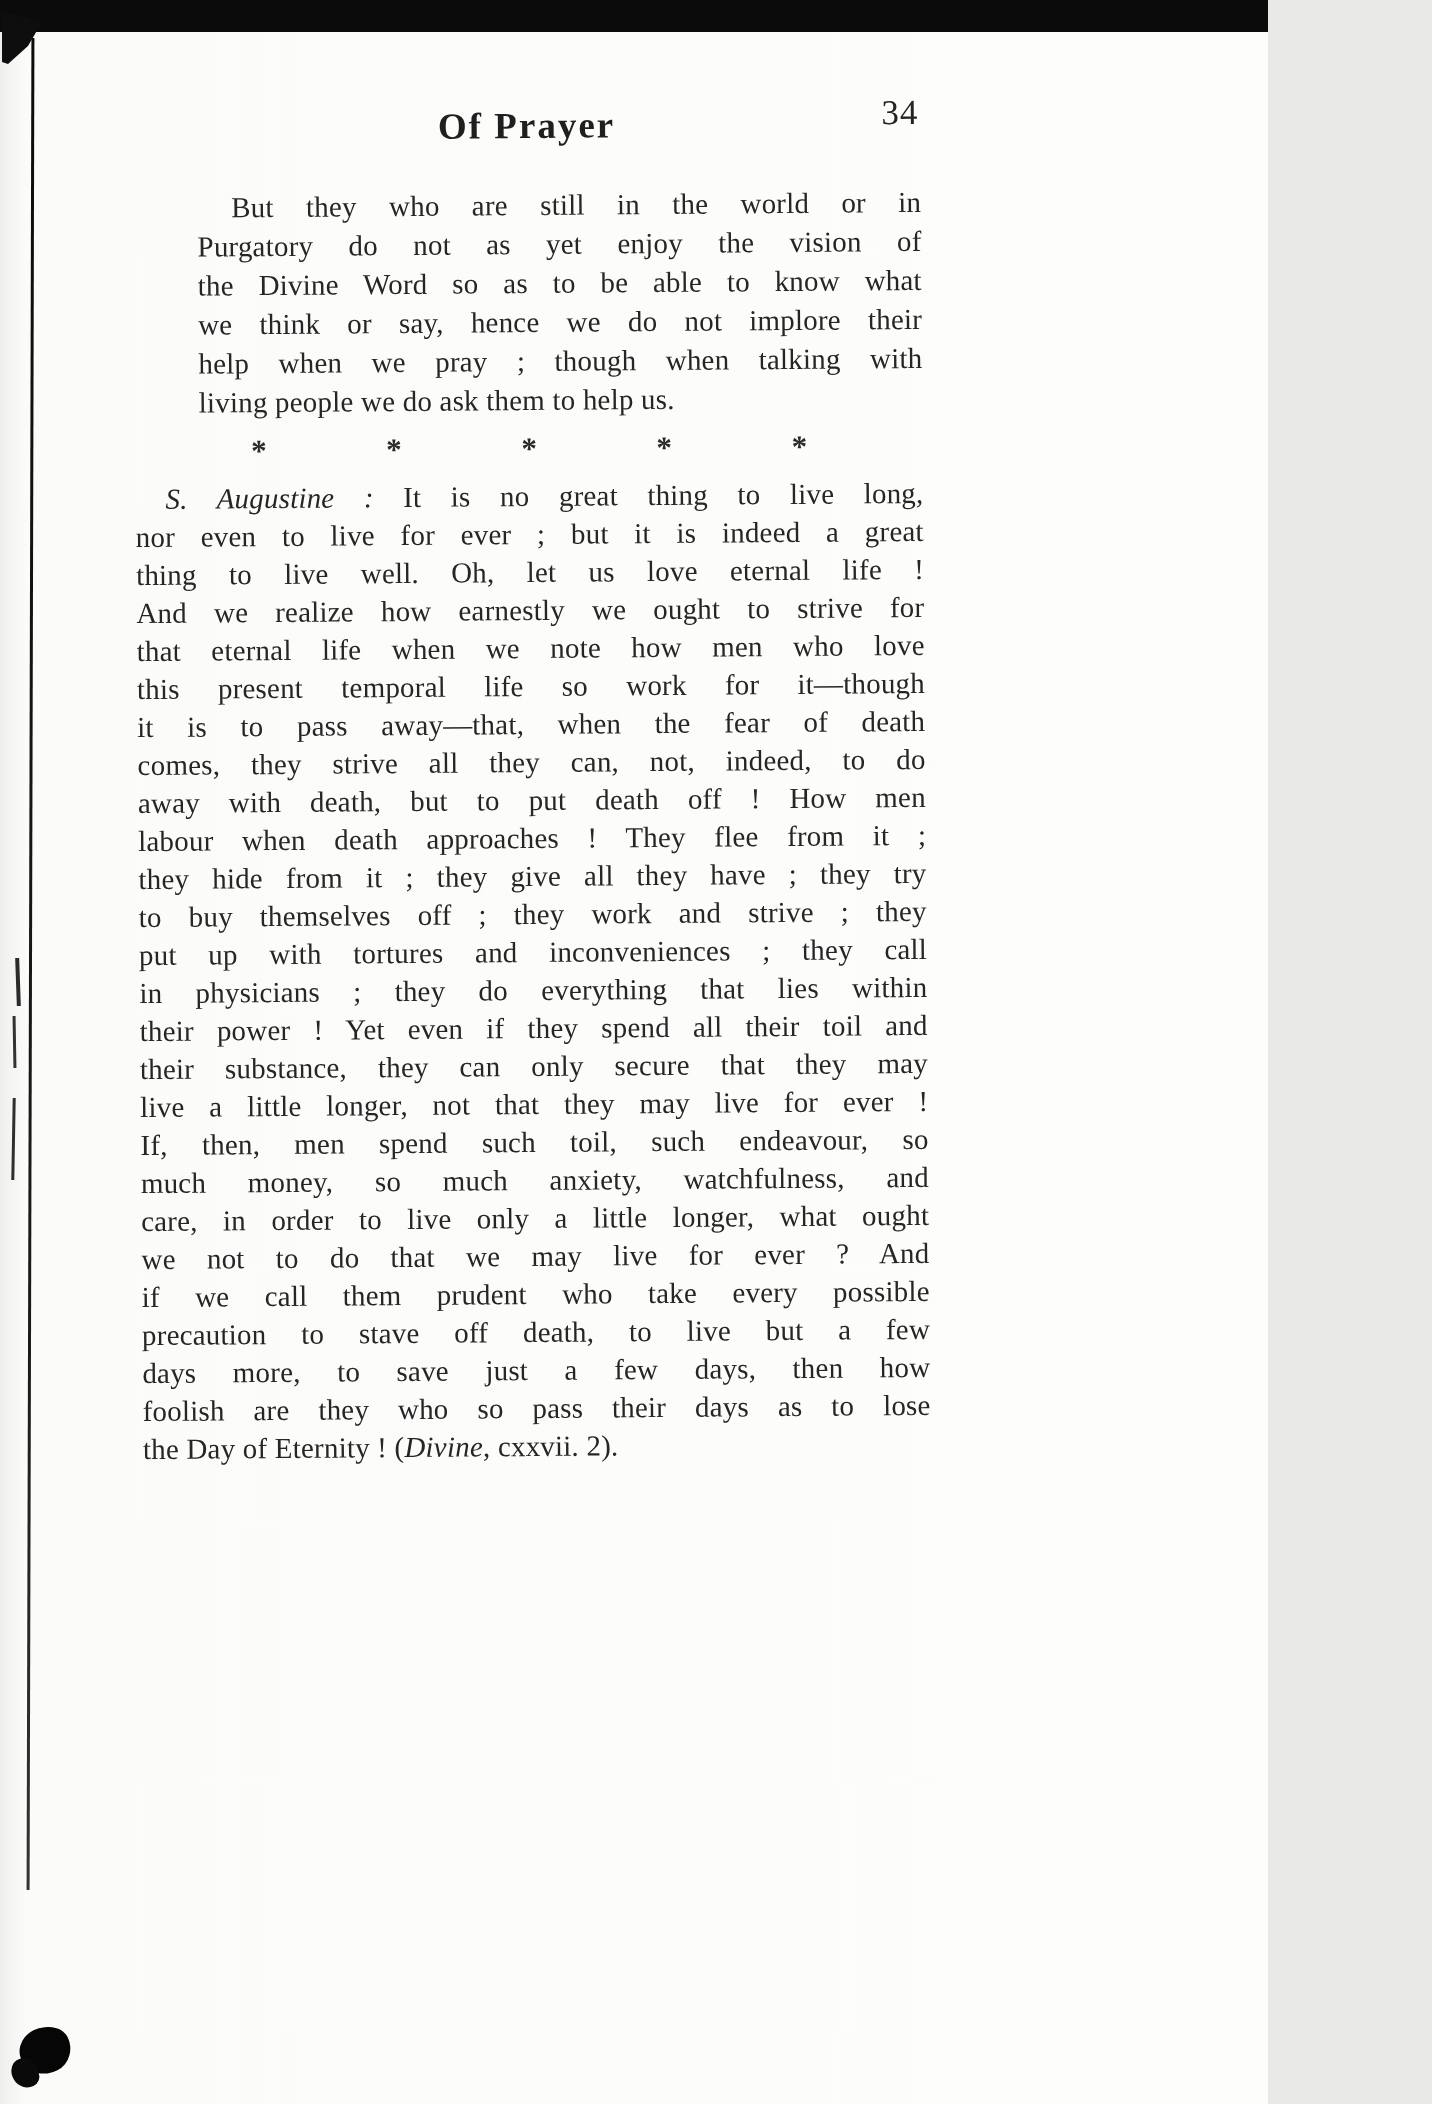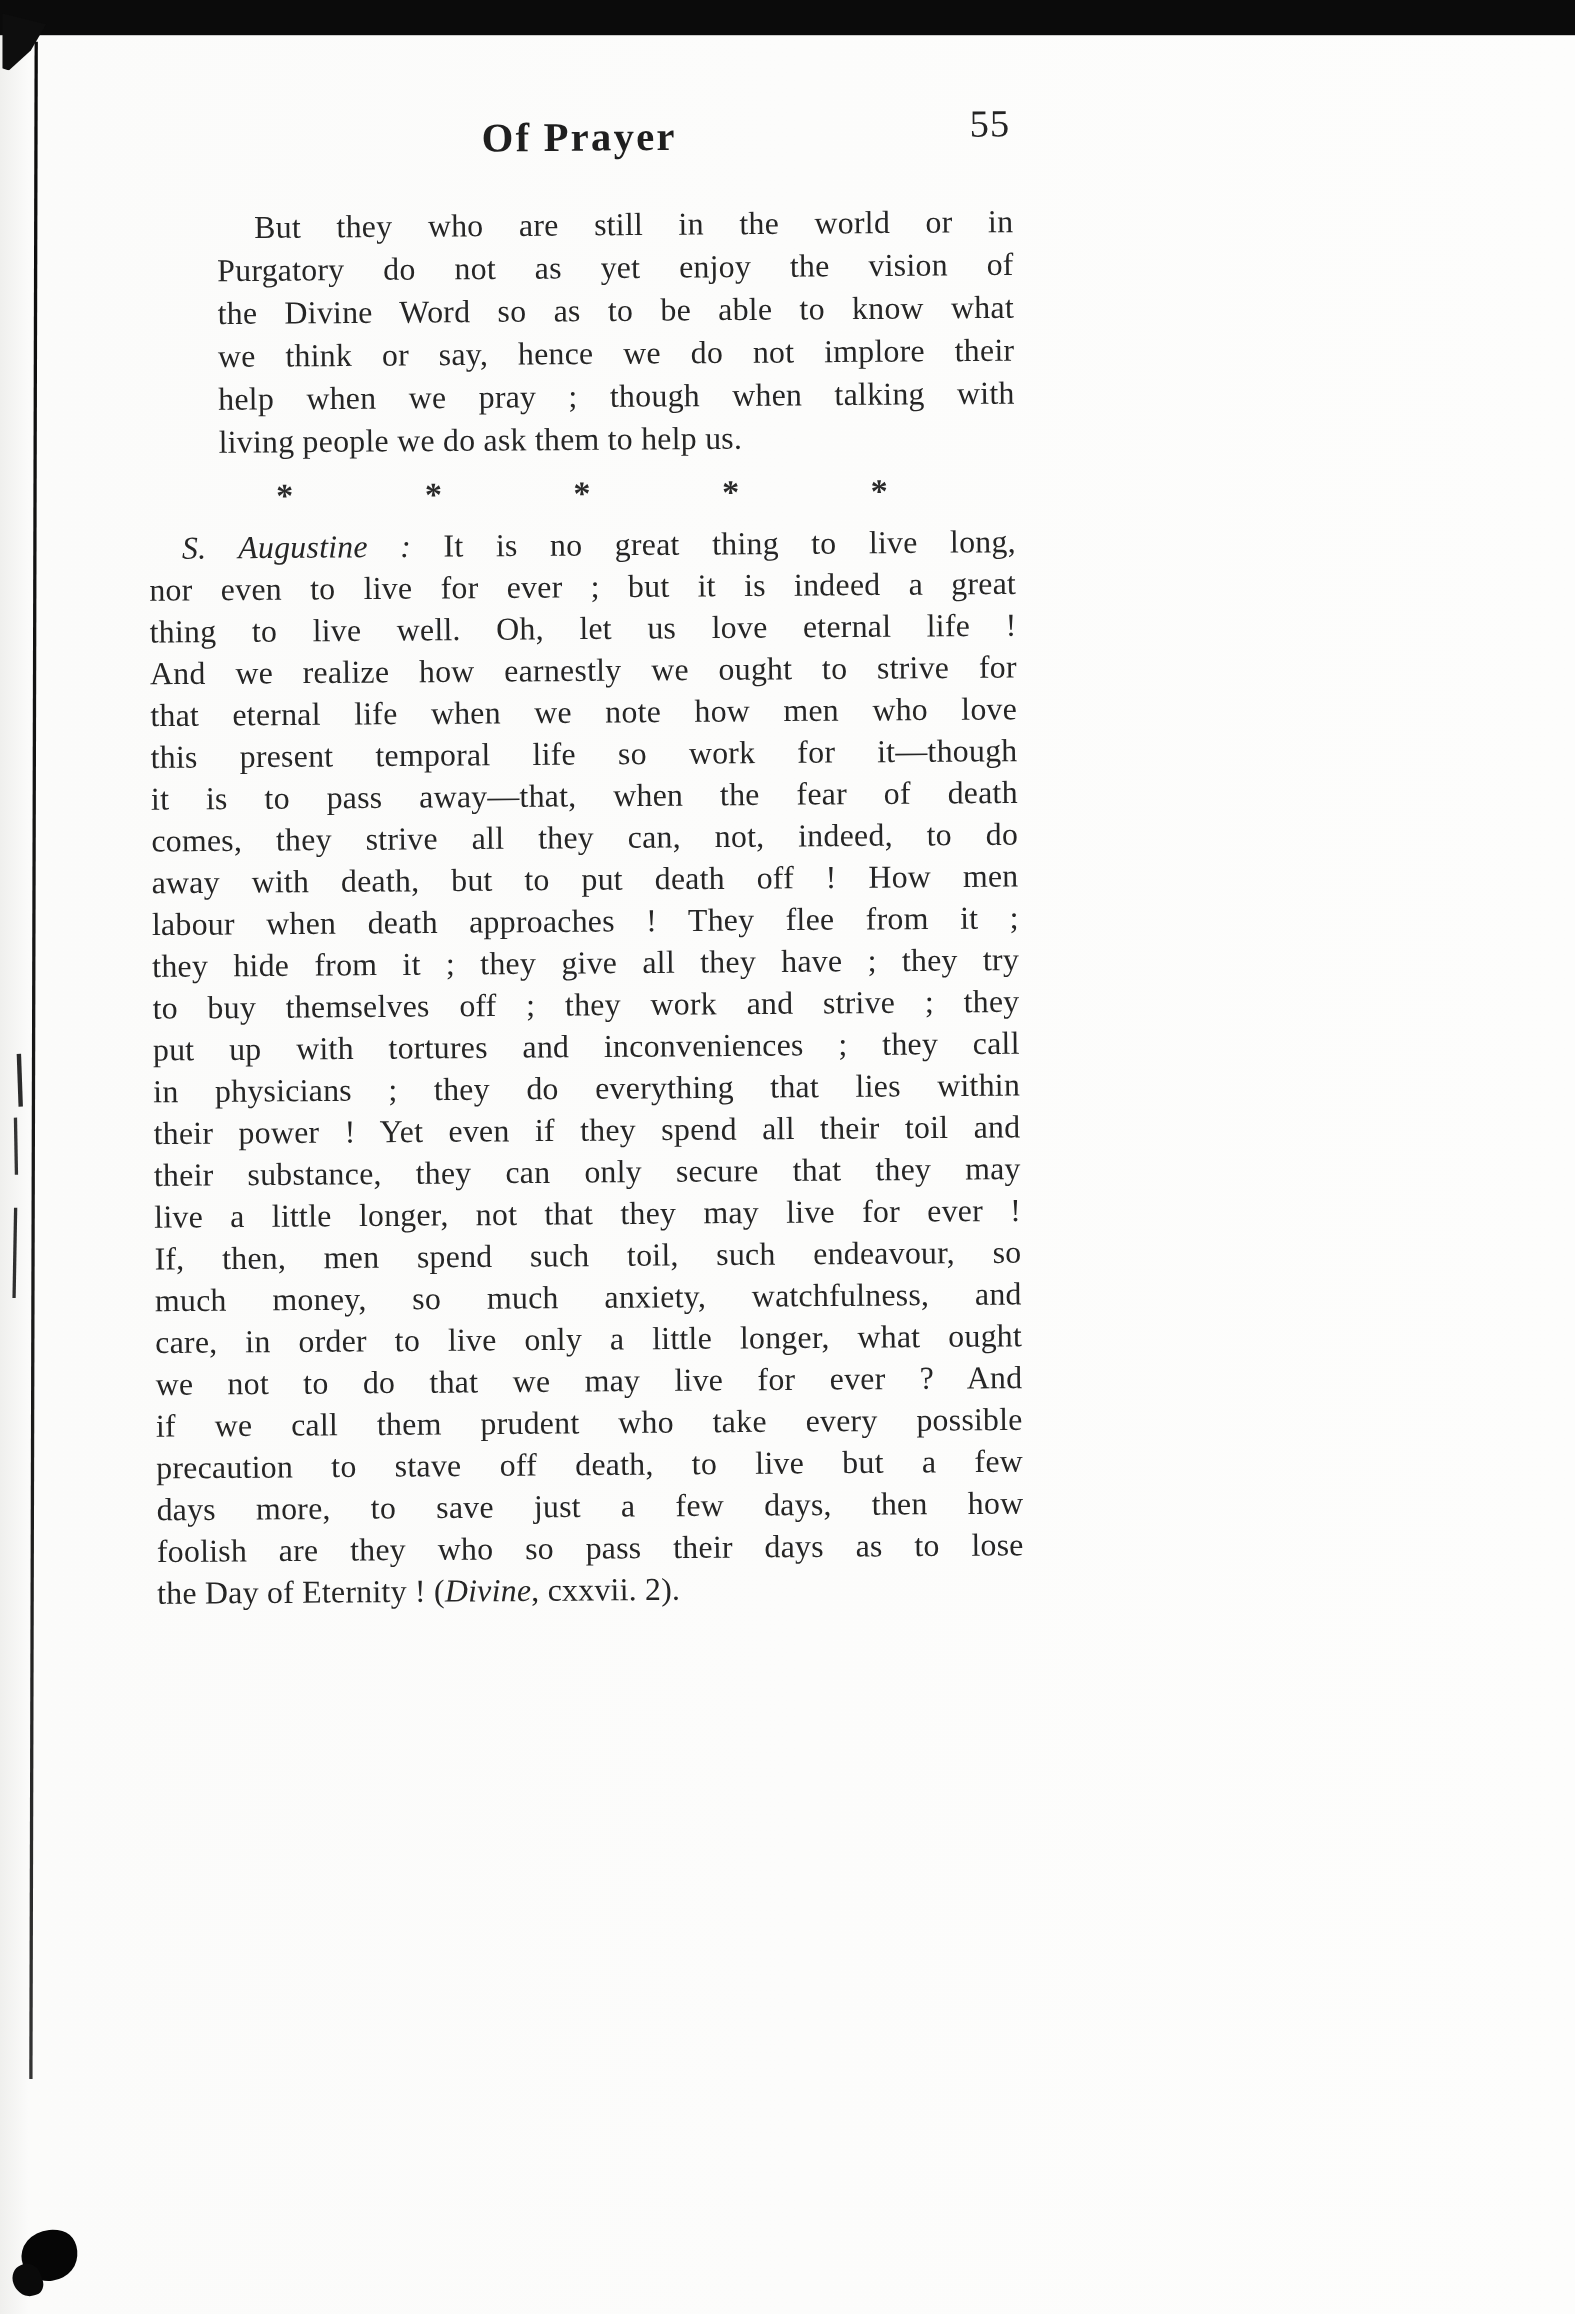--- a/index.html
+++ b/index.html
@@ -1,25 +1,26 @@
 <!DOCTYPE html>
 <html><head>
 <meta charset="utf-8">
 <style>
   * { margin: 0; padding: 0; box-sizing: border-box; }
   html, body { width: 1432px; height: 2104px; }
   body { background: #e9e9e7; font-family: "Liberation Serif", "DejaVu Serif", serif; }
 
   .scan-root {
     position: relative;
-    width: 1432px;
+    width: 1268px;
     height: 2104px;
     background: linear-gradient(90deg, #efefed 0px, #fbfbfa 26px, #fdfdfc 100%);
     overflow: hidden;
     color: #262626;
+    font-family: Liberation Serif, serif;
   }
 
   
   .top-strip {
     position: absolute; left: 0; top: 0; width: 1432px; height: 32px;
     background: #0b0b0b;
     clip-path: polygon(0 0, 1138 0, 1138 4px, 1050px 6px, 960px 5px, 870px 8px,
       790px 7px, 758px 12px, 700px 15px, 640px 12px, 580px 20px, 515px 26px,
       445px 28px, 385px 20px, 330px 16px, 265px 14px, 200px 15px, 140px 18px,
       80px 19px, 30px 17px, 0 21px);
@@ -109,21 +110,21 @@
   <div class="dash-1"></div>
   <div class="dash-2"></div>
   <div class="dash-3"></div>
   <div class="corner-bl"></div>
   <div class="corner-bl-tail"></div>
 
   <div class="page-content">
 
     <header class="page-header">
       <span class="title">Of Prayer</span>
-      <span class="page-num">55</span>
+      <span class="page-num">34</span>
     </header>
 
     <div class="quote">
         <div class="tline"><span>But they who are still in the world or in</span></div>
         <div class="tline"><span>Purgatory do not as yet enjoy the vision of</span></div>
         <div class="tline"><span>the Divine Word so as to be able to know what</span></div>
         <div class="tline"><span>we think or say, hence we do not implore their</span></div>
         <div class="tline"><span>help when we pray ; though when talking with</span></div>
         <div class="tline last"><span>living people we do ask them to help us.</span></div>
       </div>

